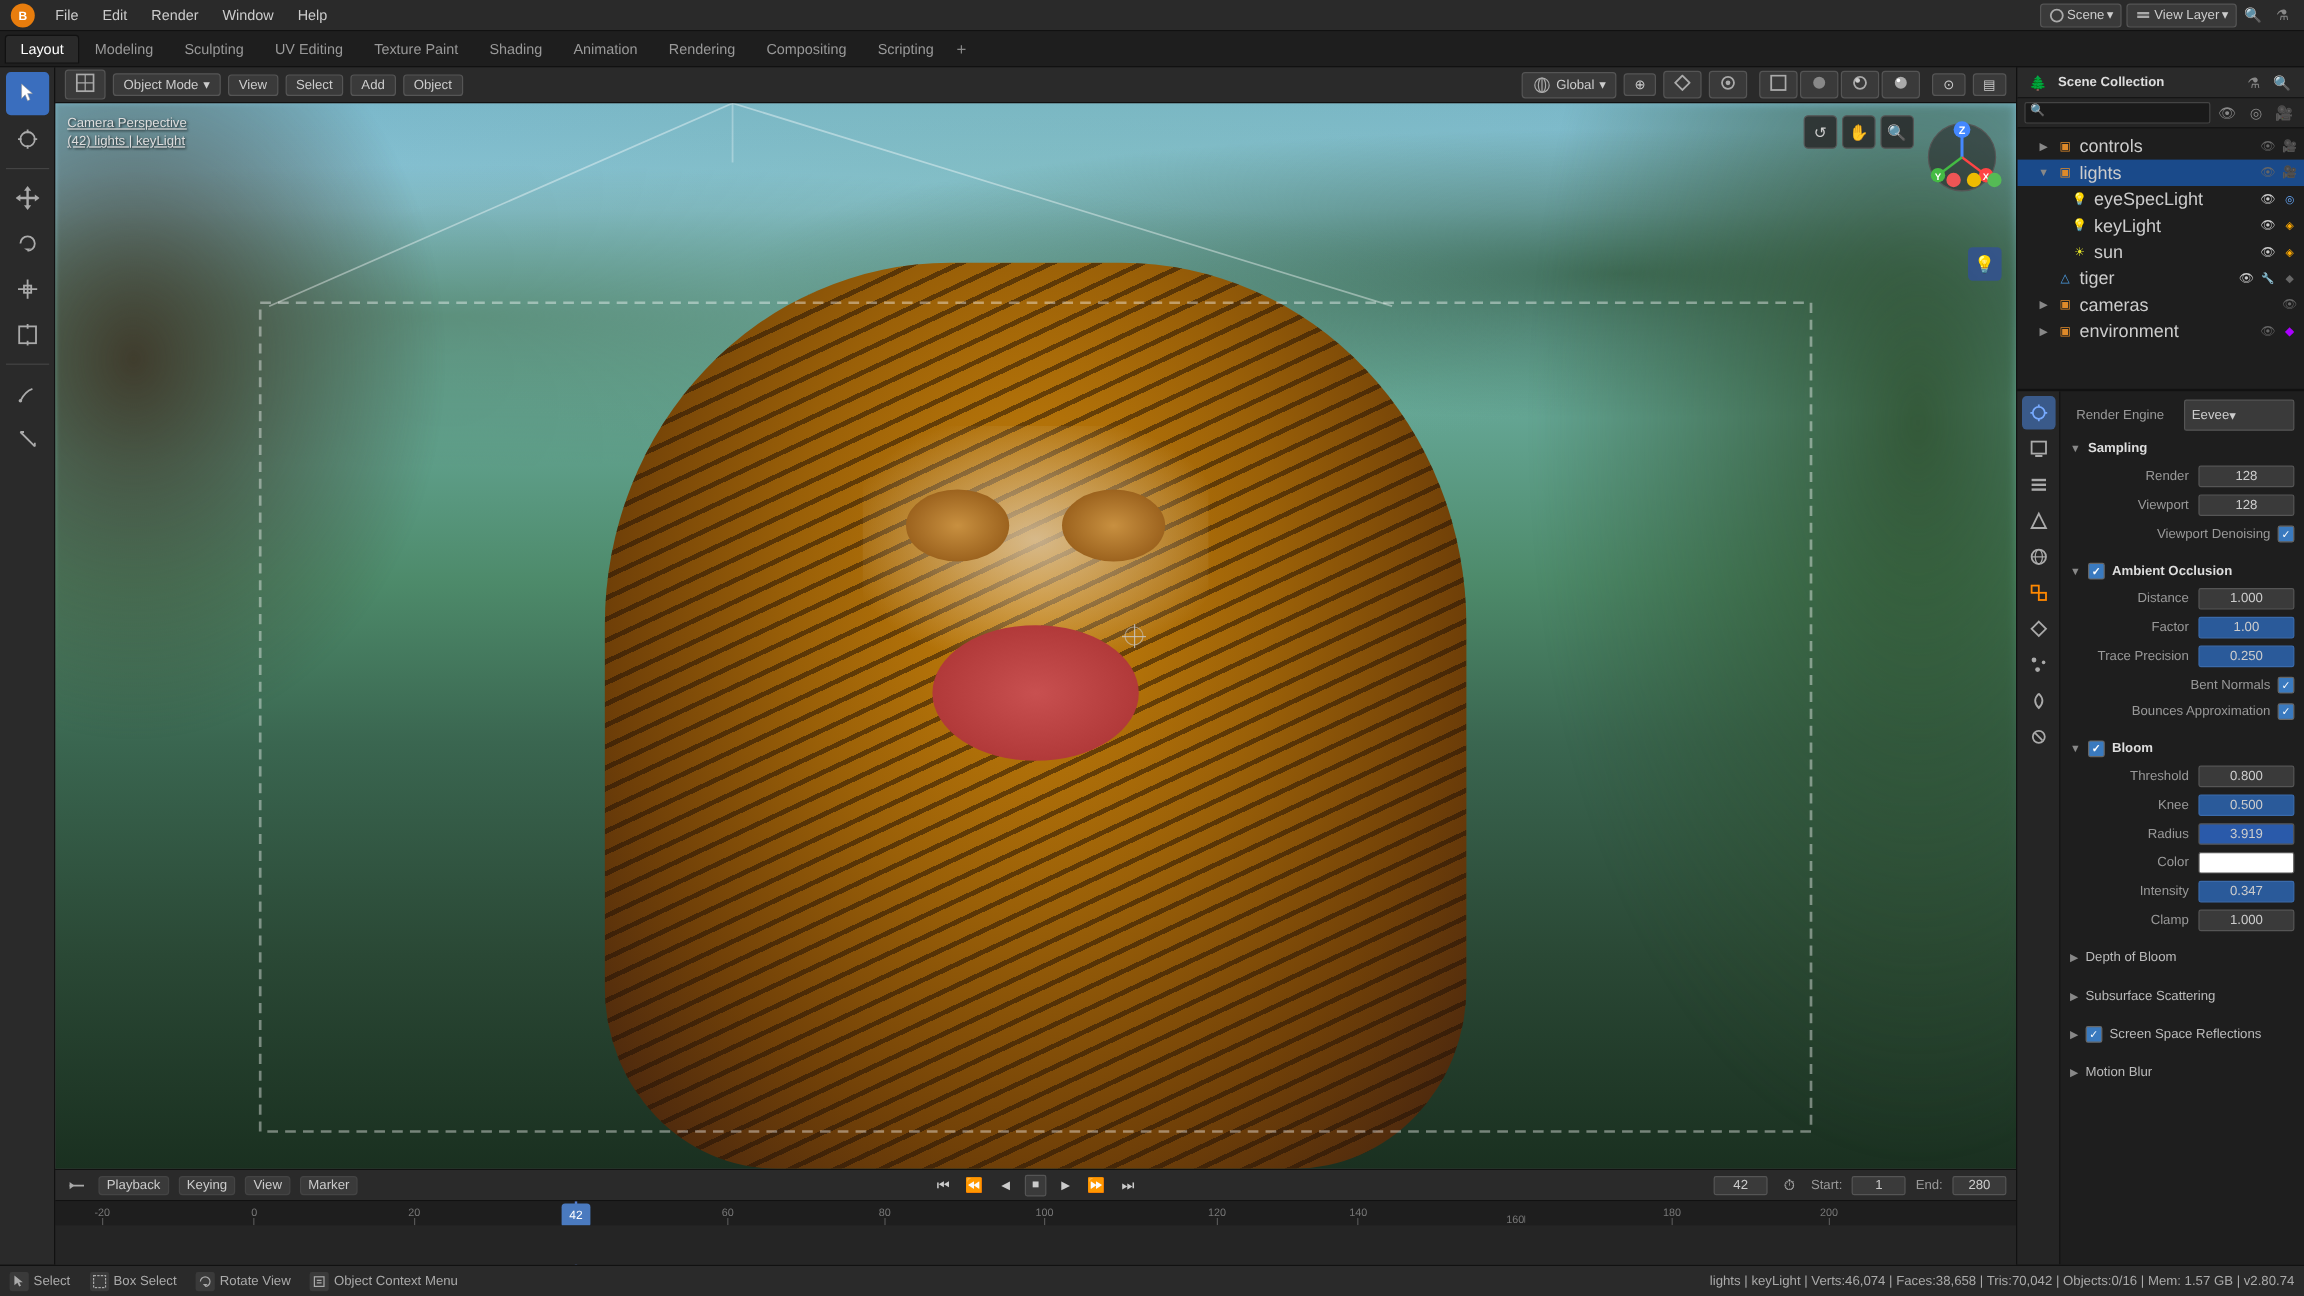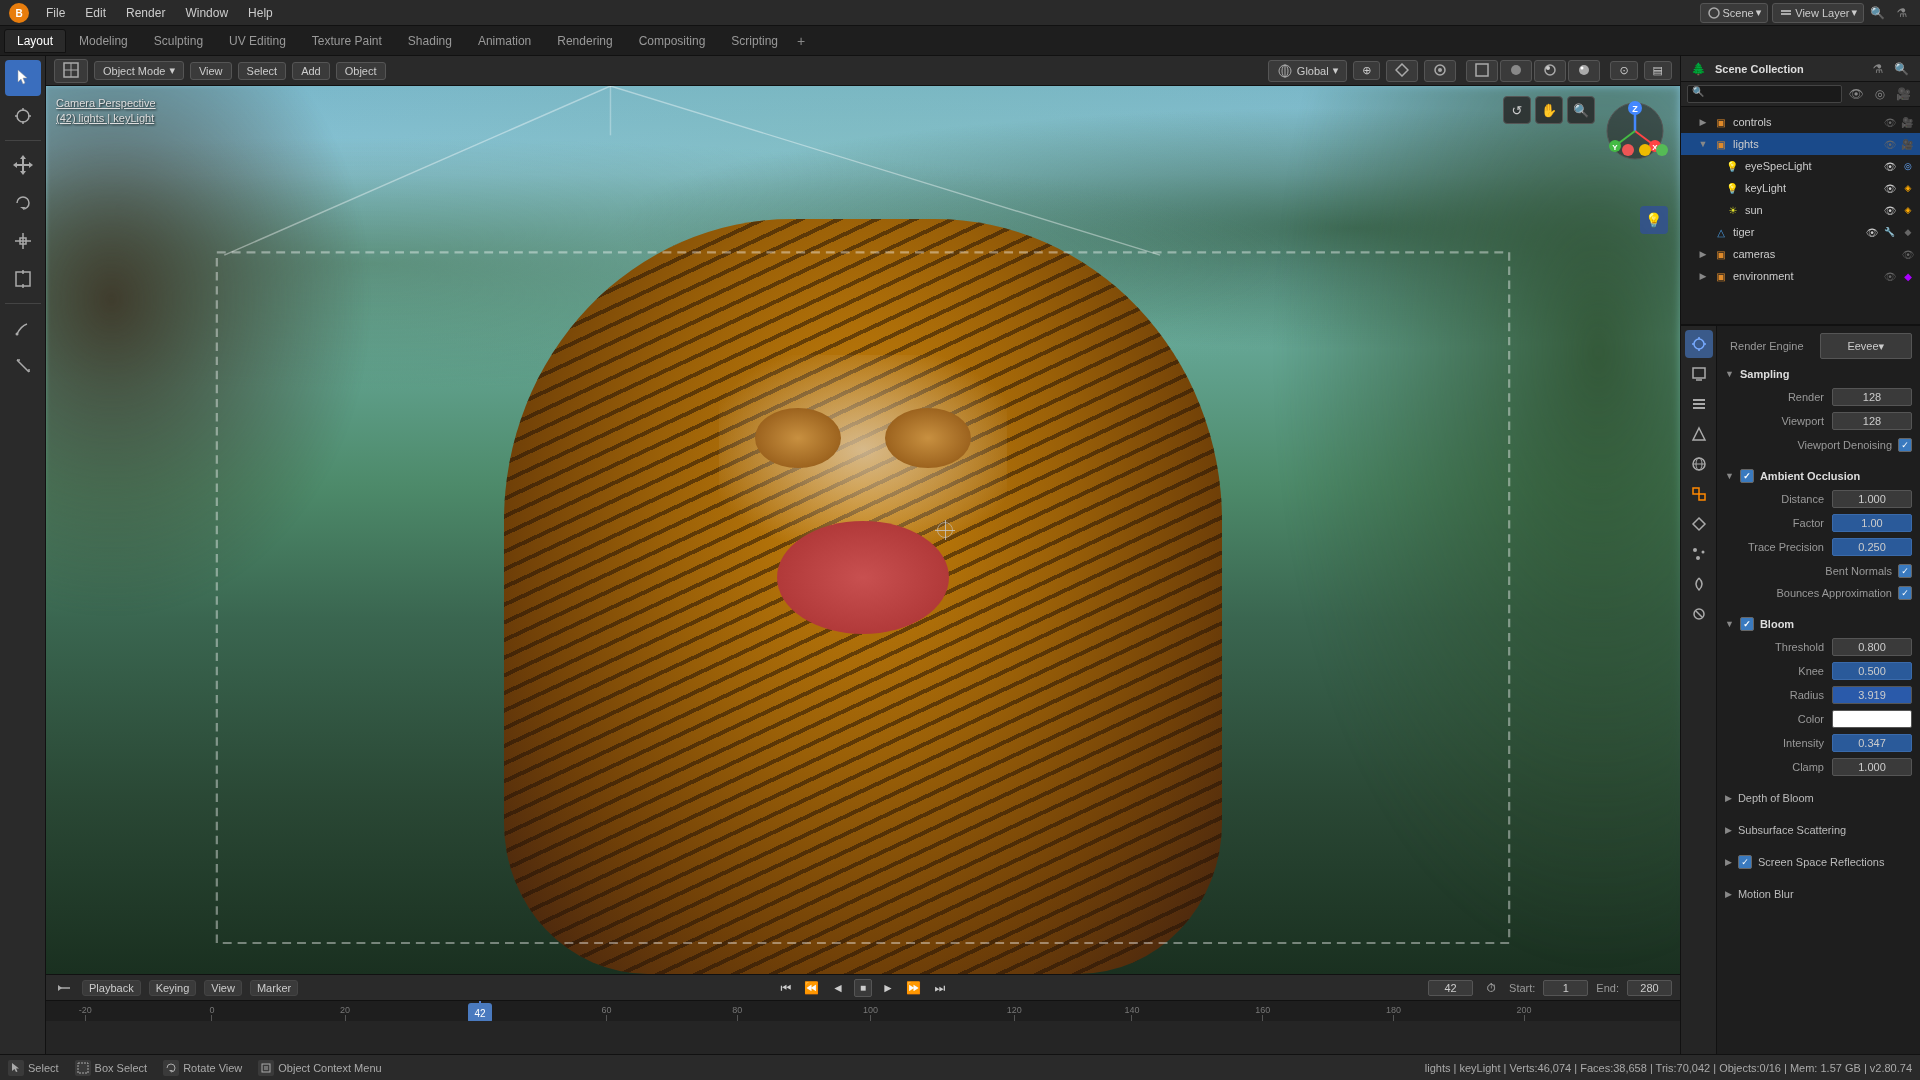--- a/index.html
+++ b/index.html
@@ -331,21 +331,21 @@
     .outliner-type-icon {
       width: 16px;
       height: 16px;
       display: flex;
       align-items: center;
       justify-content: center;
       font-size: 10px;
       flex-shrink: 0;
     }
     .outliner-name {
-      font-size: 11px;
+      font-size: 15px;
       color: #ccc;
       flex: 1;
     }
     .outliner-vis-icons {
       display: flex;
       gap: 2px;
     }
     .vis-icon {
       width: 16px;
       height: 16px;
@@ -1040,21 +1040,21 @@
                 <div class="ruler-tick"></div>
             </div>
             <div style="position:absolute;left:58%;bottom:0;display:flex;flex-direction:column;align-items:center;margin-left:13px;">
               <div class="ruler-num">120</div>
                 <div class="ruler-tick"></div>
             </div>
             <div style="position:absolute;left:66%;bottom:0;display:flex;flex-direction:column;align-items:center;">
               <div class="ruler-num">140</div>
                 <div class="ruler-tick"></div>
             </div>
-            <div style="position:absolute;left:74%;bottom:0;display:flex;flex-direction:column;align-items:center;">
+            <div style="position:absolute;left:74%;bottom:0;display:flex;flex-direction:row;align-items:center;">
               <div class="ruler-num">160</div>
                 <div class="ruler-tick"></div>
             </div>
             <div style="position:absolute;left:82%;bottom:0;display:flex;flex-direction:column;align-items:center;">
               <div class="ruler-num">180</div>
                 <div class="ruler-tick"></div>
             </div>
             <div style="position:absolute;left:90%;bottom:0;display:flex;flex-direction:column;align-items:center;">
               <div class="ruler-num">200</div>
                 <div class="ruler-tick"></div>
@@ -1247,21 +1247,21 @@
               <circle cx="8" cy="8" r="5" fill="none" stroke="#aaa" stroke-width="1.5"></circle>
               <line x1="5" y1="5" x2="11" y2="11" stroke="#aaa" stroke-width="1.5"></line>
             </svg>
         </div>
       </div>
 
       <div class="properties-content">
 
         <div class="render-engine-row">
           <span class="render-engine-label">Render Engine</span>
-          <div class="render-engine-select" style="flex:1;display:flex;align-items:center;justify-content:center;padding:12px 6px;">
+          <div class="render-engine-select" style="flex:1;display:flex;align-items:center;justify-content:flex-start;padding:12px 6px;">
             <span>Eevee</span>
             <span>▾</span>
           </div>
         </div>
 
         <div class="prop-section">
           <div class="prop-section-header">
             <span class="prop-section-arrow">▼</span>
             <span class="prop-sampling-label">Sampling</span>
           </div>

